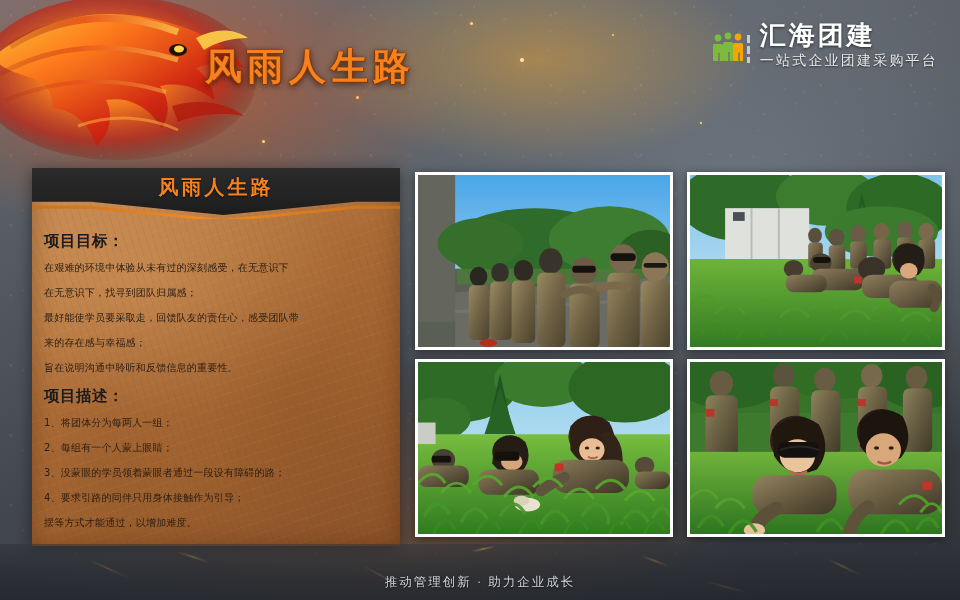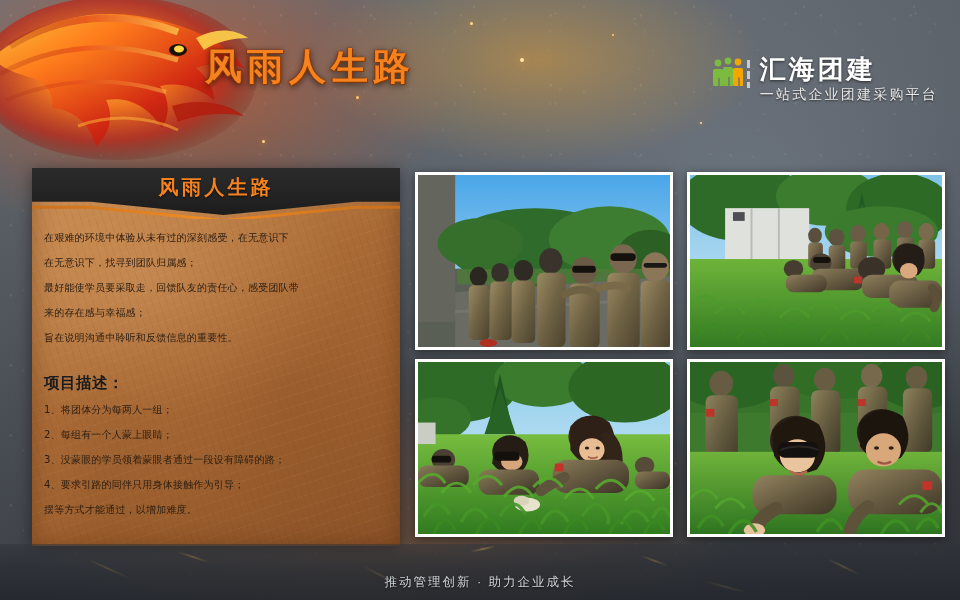--- a/index.html
+++ b/index.html
@@ -48,21 +48,21 @@
   
   .slide-title{
     position:absolute;left:0;top:42px;width:620px;text-align:center;
     font-size:37px;font-weight:bold;letter-spacing:5px;
     color:#F5821F;
     text-shadow:0 0 2px #7a2d00,1px 1px 0 #8a3c00,-1px 0 0 #8a3c00,0 2px 7px rgba(0,0,0,.75);
     font-family:"DejaVu Sans","Liberation Sans",sans-serif;
   }
 
   
-  .logo{position:absolute;right:22px;top:22px;display:flex;align-items:flex-start;gap:8px;margin-top:34px;}
+  .logo{position:absolute;right:22px;top:22px;display:flex;align-items:flex-end;gap:8px;}
   .logo-mark{position:relative;width:40px;height:36px;flex:0 0 auto;}
   .logo-text{display:flex;flex-direction:column;line-height:1;}
   .logo-name{
     font-size:26px;font-weight:bold;color:#ffffff;letter-spacing:3px;
     text-shadow:0 1px 3px rgba(0,0,0,.6);
     font-family:"DejaVu Sans","Liberation Sans",sans-serif;
   }
   .logo-sub{
     margin-top:5px;font-size:14px;color:#e8e8e8;letter-spacing:2.2px;
     text-align:right;text-shadow:0 1px 2px rgba(0,0,0,.6);
@@ -105,21 +105,21 @@
     margin-top:6px;text-shadow:0 1px 2px rgba(0,0,0,.7);
     font-family:"DejaVu Sans","Liberation Sans",sans-serif;
   }
 
   .card-body{position:absolute;left:0;top:47px;width:368px;padding:10px 12px 0 12px;box-sizing:border-box;}
   .sec-head{
     font-size:15.5px;font-weight:bold;color:#1b1b1b;letter-spacing:.5px;
     margin:6px 0 3px 0;
     font-family:"DejaVu Sans","Liberation Sans",sans-serif;
   }
-  .sec-head.second{margin-top:23px;}
+  .sec-head.second{margin-top:6px;}
   .line{
     font-size:10px;color:#2a1d12;line-height:25px;letter-spacing:.2px;
     font-family:"DejaVu Sans","Liberation Sans",sans-serif;
     white-space:nowrap;
   }
 
   
   .photos{position:absolute;left:415px;top:172px;width:530px;height:365px;
     display:grid;grid-template-columns:258px 258px;grid-template-rows:178px 178px;gap:9px 14px;}
   .ph{position:relative;overflow:hidden;border:3px solid #ffffff;box-sizing:border-box;
@@ -128,21 +128,21 @@
 
   
   .footer{
     position:absolute;left:0;bottom:0;width:960px;height:56px;
     background:linear-gradient(180deg,rgba(48,52,58,.55) 0%,rgba(42,46,52,.82) 45%,rgba(36,40,46,.92) 100%);
     display:flex;align-items:center;justify-content:center;overflow:hidden;
   }
   .footer-text{
     font-size:12.5px;color:#cfd3d8;letter-spacing:2px;
     text-shadow:0 1px 2px rgba(0,0,0,.7);
-    font-family:Liberation Sans, sans-serif;
+    font-family:Liberation Serif, serif;
     position:relative;z-index:2;margin-top:21px;
   }
 </style>
 </head>
 <body>
 
 <div id="slide">
 
   <div class="bg-base"></div>
   <div class="bg-noise"></div>
@@ -219,20 +219,21 @@
 
   <div class="card">
     <div class="card-grain"></div>
     <div class="card-edge"></div>
     <div class="card-banner-accent"></div>
     <div class="card-banner">
       <div class="card-title">风雨人生路</div>
     </div>
 
     <div class="card-body">
+      <div class="sec-head">项目目标：</div>
       <div class="line">在艰难的环境中体验从未有过的深刻感受，在无意识下</div>
       <div class="line">在无意识下，找寻到团队归属感；</div>
       <div class="line">最好能使学员要采取走，回馈队友的责任心，感受团队带</div>
       <div class="line">来的存在感与幸福感；</div>
       <div class="line">旨在说明沟通中聆听和反馈信息的重要性。</div>
 
       <div class="sec-head second">项目描述：</div>
       <div class="line">1、将团体分为每两人一组；</div>
       <div class="line">2、每组有一个人蒙上眼睛；</div>
       <div class="line">3、没蒙眼的学员领着蒙眼者通过一段设有障碍的路；</div>

